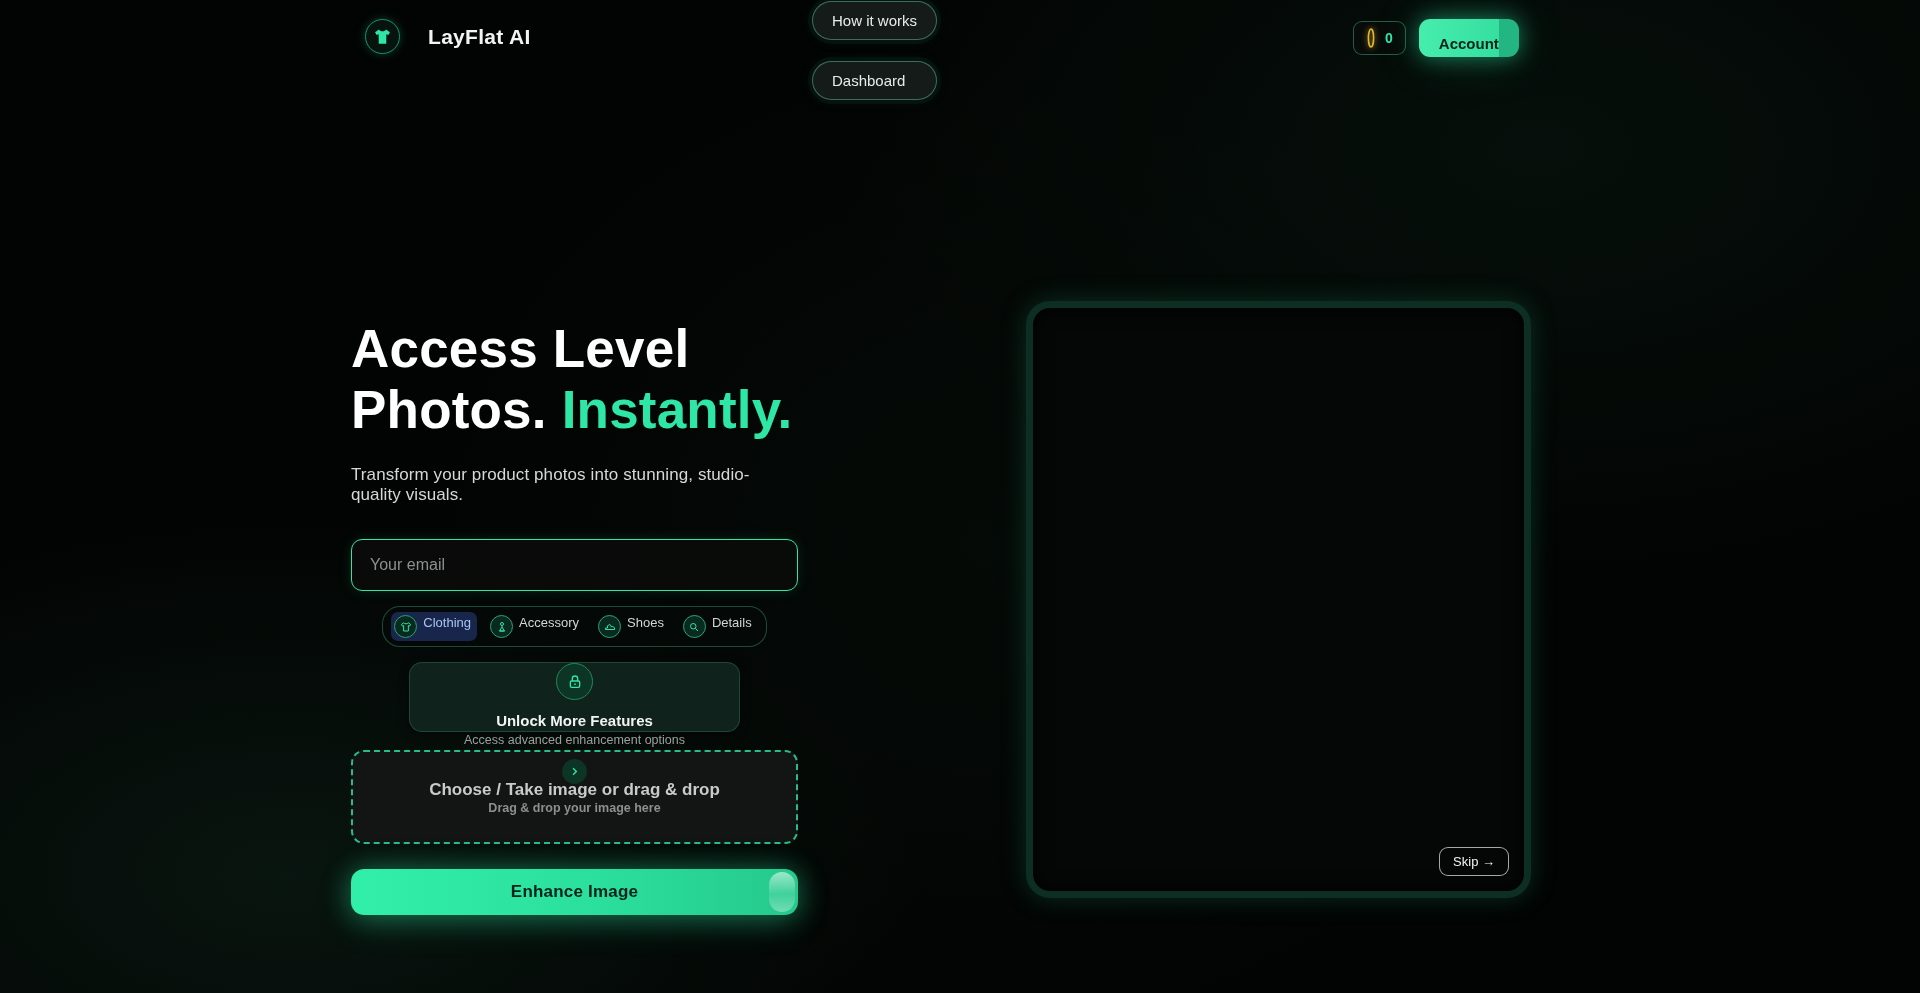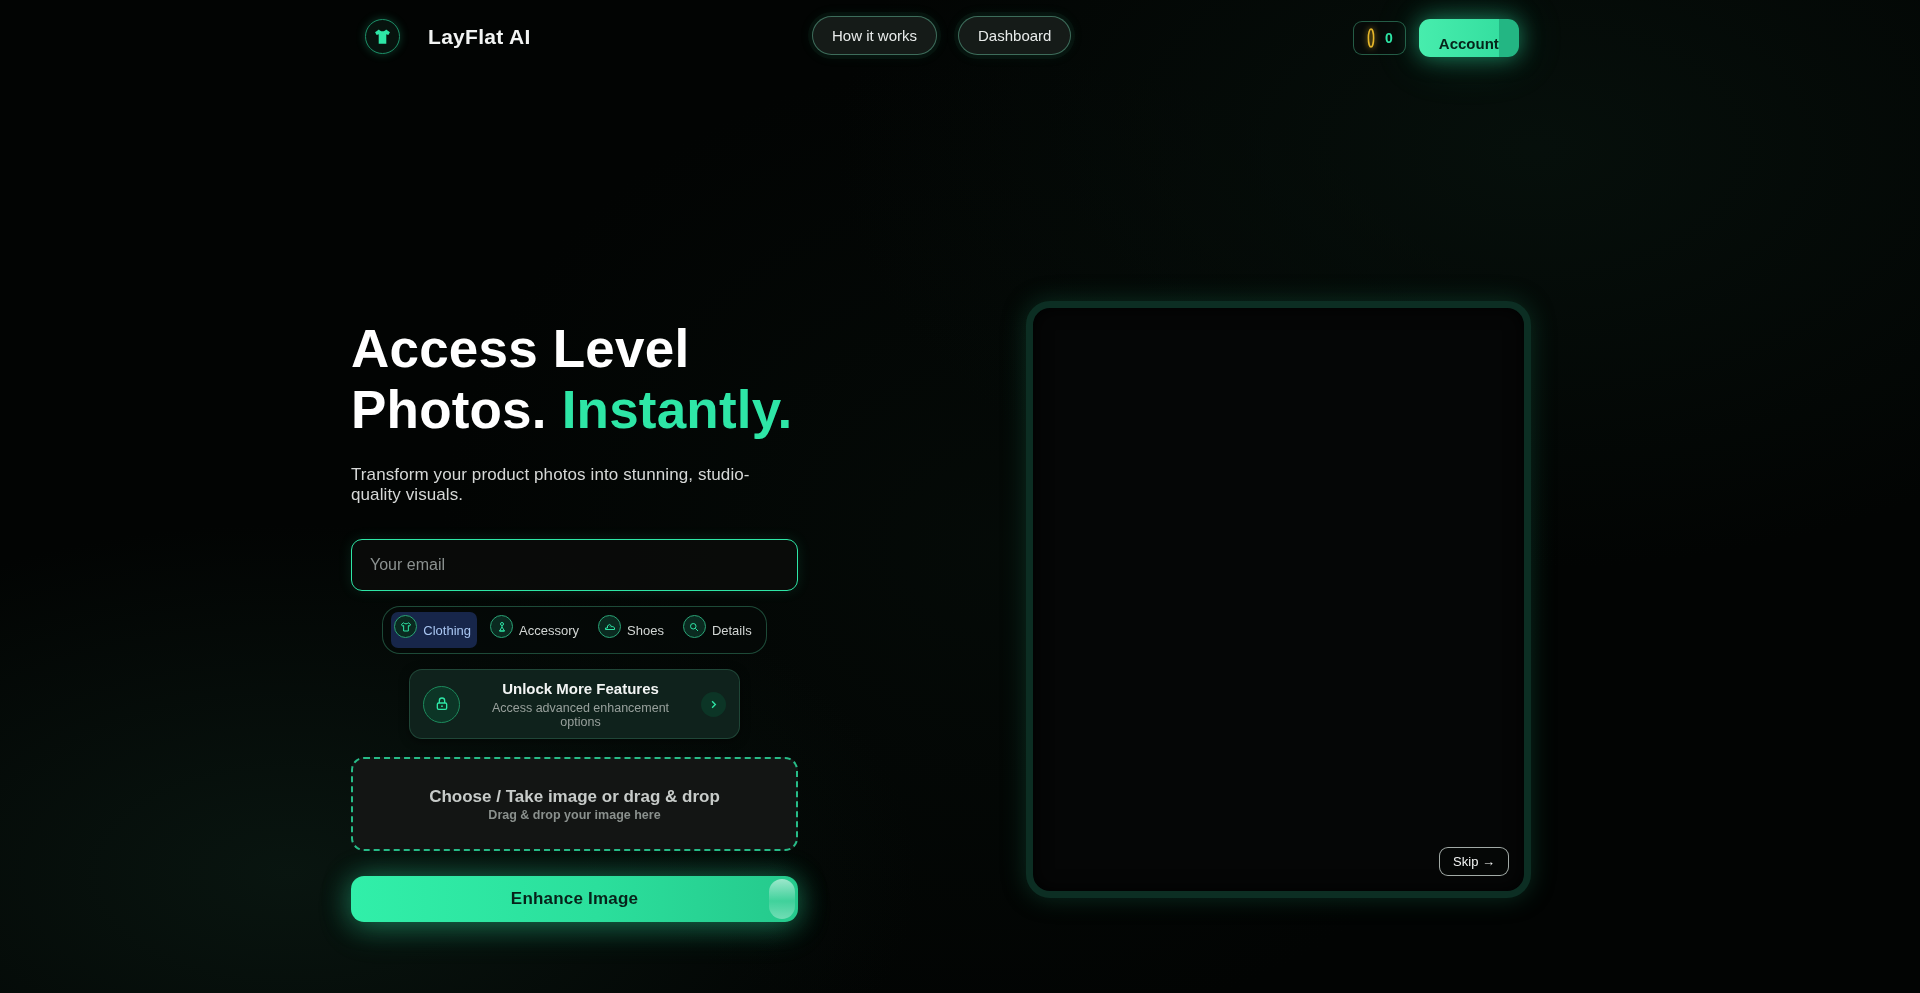--- a/index.html
+++ b/index.html
@@ -19,21 +19,21 @@
   .navbar { position:relative; height:73px; width:100%; }
   .brand { position:absolute; left:365px; top:19px; display:flex; align-items:center; gap:28px; cursor:pointer; }
   .brand-badge {
     width:35px; height:35px; border-radius:50%;
     background:#07130e; border:1.5px solid #1d8f68;
     display:flex; align-items:center; justify-content:center;
     box-shadow:0 0 10px rgba(46,230,166,0.25);
   }
   .brand-name { font-size:21px; font-weight:bold; letter-spacing:0.3px; color:#f2f4f3; }
 
-  .nav-links { position:absolute; left:812px; top:16px; display:flex; gap:21px; }
+  .nav-links { position:absolute; left:812px; top:1px; display:flex; gap:21px;flex-direction:column; }
   .nav-pill {
     padding:10px 19px; border-radius:9999px;
     background:#151b18; border:1px solid rgba(95,175,145,0.55);
     color:#e8ebea; font-size:15px; cursor:pointer; white-space:nowrap;
     box-shadow:0 0 0 4px rgba(35,110,82,0.10), 0 0 14px rgba(40,150,110,0.12);
   }
 
   .nav-right { position:absolute; left:1353px; top:19px; display:flex; align-items:center; gap:13px; }
   .credits {
     height:34px; padding:0 12px; border-radius:9px;
@@ -61,35 +61,36 @@
     box-shadow:0 0 14px rgba(46,230,166,0.12);
   }
   .email-input::placeholder { color:#8b9190; }
 
   .cat-row {
     margin:15px auto 0; width:max-content;
     display:flex; align-items:center; gap:10px;
     padding:5px 8px; border-radius:18px;
     border:1px solid rgba(62,155,118,0.45); background:rgba(4,9,7,0.65);
   }
-  .cat-item { display:flex; align-items:flex-end; gap:6px; cursor:pointer; padding:3px 6px 10px 3px; border-radius:7px; }
+  .cat-item { display:flex; align-items:flex-start; gap:6px; cursor:pointer; padding:3px 6px 3px 3px; border-radius:7px; }
   .cat-item.selected { background:#17264a; }
   .cat-item.selected .cat-label { color:#a9c6f2; }
   .cat-label { font-size:13px; color:#d2d6d4; }
   .cat-ic {
     width:23px; height:23px; border-radius:50%; flex:0 0 auto;
     background:#0a2a20; border:1px solid #2aa275;
     display:flex; align-items:center; justify-content:center;
   }
 
   .unlock-card {
     margin:15px auto 0; width:331px; height:70px;
     background:#0f221c; border:1px solid rgba(45,100,78,0.55); border-radius:13px;
     display:flex; align-items:center; gap:12px; padding:0 13px; cursor:pointer;
     box-shadow:0 2px 10px rgba(0,0,0,0.5);
+    flex-direction:column;
   }
   .unlock-badge {
     width:37px; height:37px; border-radius:50%; flex:0 0 auto;
     background:#0c3526; border:1px solid #1c8a5c;
     display:flex; align-items:center; justify-content:center;
   }
   .unlock-texts { flex:1; text-align:center; }
   .unlock-title { font-size:15px; font-weight:bold; color:#f2f4f3; }
   .unlock-sub { margin-top:4px; font-size:12.5px; color:#98a09c; }
   .unlock-chev {

